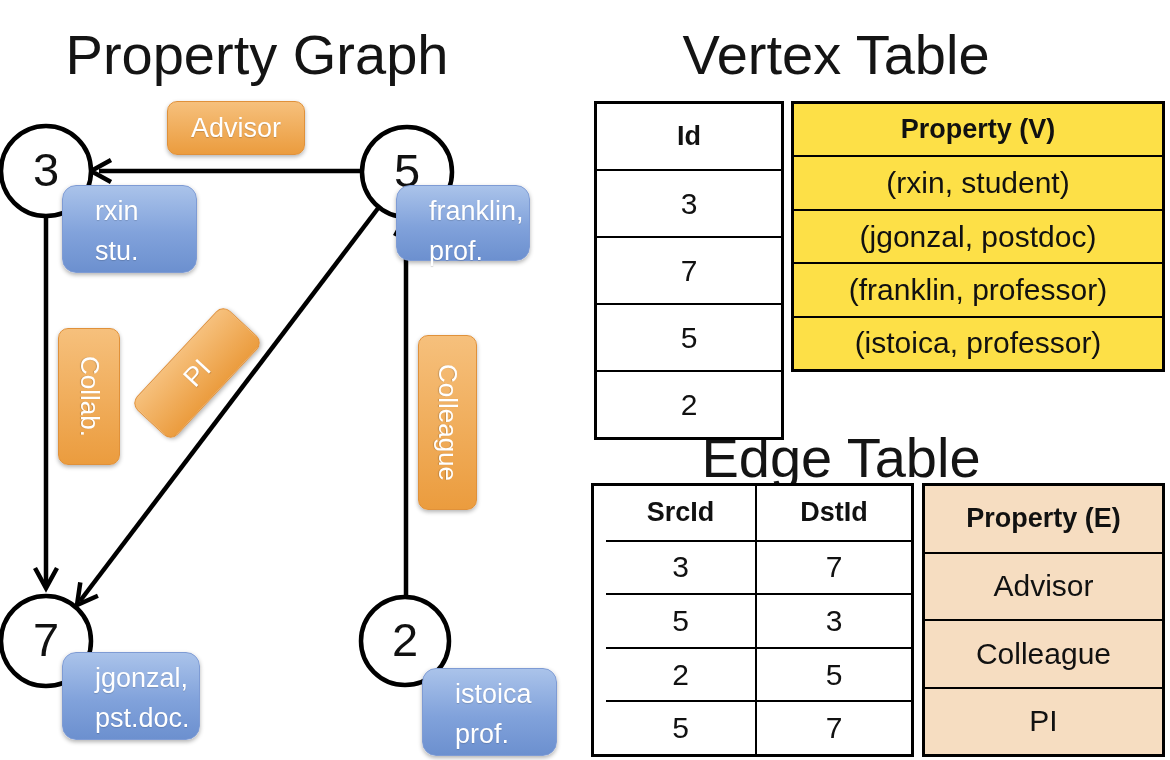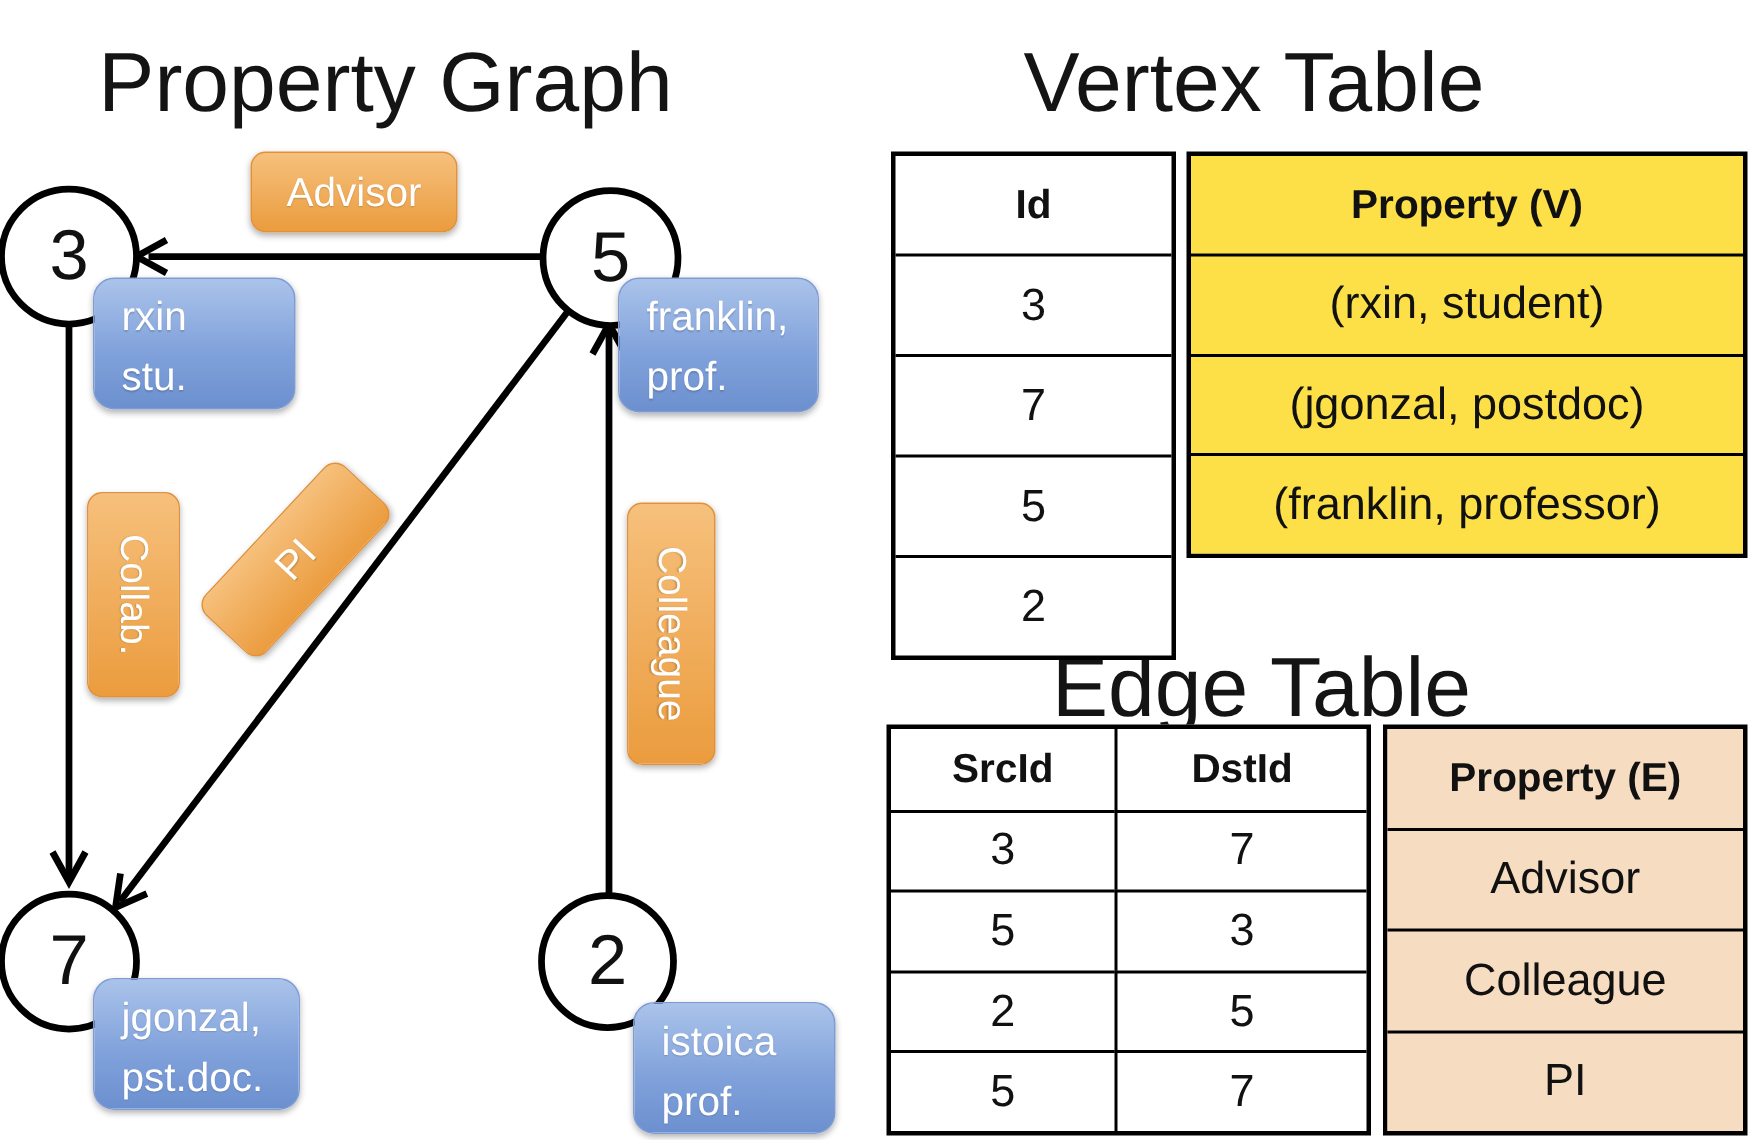--- a/index.html
+++ b/index.html
@@ -18,35 +18,35 @@
   .elabel{position:absolute;display:flex;align-items:center;justify-content:center;
           color:#fff;font-size:27px;
           background:linear-gradient(#f6c07c,#eb9c3e);
           border:1px solid #e0913a;border-radius:10px;
           box-shadow:0 2px 4px rgba(0,0,0,.30);
           text-shadow:0 1px 1px rgba(0,0,0,.18);box-sizing:border-box;}
   .elabel.vert span{transform:rotate(90deg);white-space:nowrap;font-size:26px;}
   .elabel.pi{transform:rotate(-47deg);}
 
   .pbox{position:absolute;color:#fff;font-size:27px;line-height:40px;
-        padding:5px 0 0 18px;box-sizing:border-box;
+        padding:5px 0 0 32px;box-sizing:border-box;
         background:linear-gradient(#aac3ea 0%,#81a2db 55%,#6c90cf 100%);
         border:1px solid #7e9bd4;border-radius:14px;
         box-shadow:0 2px 4px rgba(0,0,0,.30);
         text-shadow:0 1px 1px rgba(0,0,0,.15);}
 
   
   .tcol{position:absolute;display:flex;flex-direction:column;
         border:3px solid #000;box-sizing:border-box;background:#fff;}
   .tcol .cell{flex:1;display:flex;align-items:center;justify-content:center;
               font-size:30px;color:#111;}
   .tcol .cell:not(:first-child){border-top:2.5px solid #000;}
 
   .tgrid{position:absolute;display:grid;grid-template-rows:repeat(5,1fr);
-         border:3px solid #000;box-sizing:border-box;background:#fff;}
+         border:3px solid #000;box-sizing:border-box;background:#fff;padding-left:12px;}
   .tgrid .cell{display:flex;align-items:center;justify-content:center;
                font-size:30px;color:#111;border-top:2.5px solid #000;}
   .tgrid .cell.r0{border-top:none;}
   .tgrid .cell.c1{border-left:2.5px solid #000;}
 
   .hdr{font-weight:bold;font-size:27px !important;}
   .fill-v{background:#fde047;}
   .fill-e{background:#f6ddc1;}
 </style>
 </head>
@@ -93,21 +93,21 @@
     <span>PI</span>
   </div>
   <div class="elabel vert" style="left:418px;top:335px;width:59px;height:175px;">
     <span>Colleague</span>
   </div>
 
   <div class="pbox" style="left:62px;top:185px;width:135px;height:88px;">
     <div>rxin</div>
     <div>stu.</div>
   </div>
-  <div class="pbox" style="left:412px;top:185px;width:134px;height:90px;">
+  <div class="pbox" style="left:396px;top:185px;width:134px;height:76px;">
     <div>franklin,</div>
     <div>prof.</div>
   </div>
   <div class="pbox" style="left:62px;top:652px;width:138px;height:88px;">
     <div>jgonzal,</div>
     <div>pst.doc.</div>
   </div>
   <div class="pbox" style="left:422px;top:652px;width:135px;height:88px;margin-top:16px;">
     <div>istoica</div>
     <div>prof.</div>
@@ -118,20 +118,21 @@
     <div class="cell">3</div>
     <div class="cell">7</div>
     <div class="cell">5</div>
     <div class="cell">2</div>
   </div>
   <div class="tcol" style="left:791px;top:101px;width:374px;height:271px;">
     <div class="cell hdr fill-v">Property (V)</div>
     <div class="cell fill-v">(rxin, student)</div>
     <div class="cell fill-v">(jgonzal, postdoc)</div>
     <div class="cell fill-v">(franklin, professor)</div>
+    <div class="cell fill-v">(istoica, professor)</div>
   </div>
 
   <div class="tgrid" style="left:591px;top:483px;width:323px;height:274px;grid-template-columns:149px 1fr;">
     <div class="cell r0 hdr">SrcId</div>
     <div class="cell r0 c1 hdr">DstId</div>
     <div class="cell">3</div>
     <div class="cell c1">7</div>
     <div class="cell">5</div>
     <div class="cell c1">3</div>
     <div class="cell">2</div>

